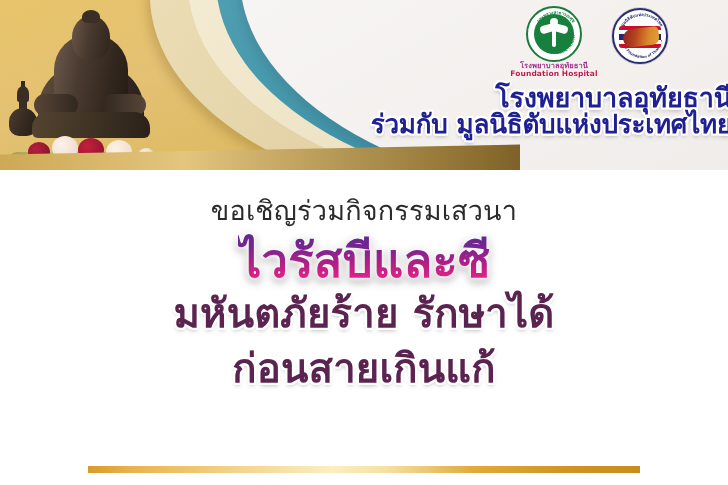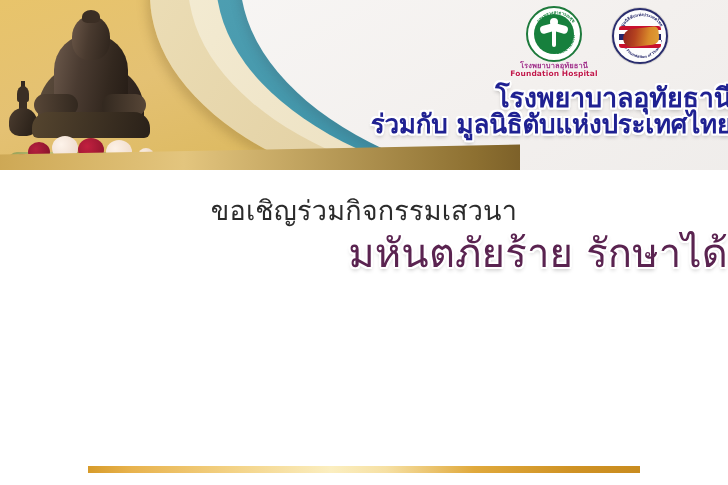--- a/index.html
+++ b/index.html
@@ -119,27 +119,27 @@
           letter-spacing:.2px;}
 
   .big-pink{display:inline-block;margin-top:6px;font-size:47px;font-weight:bold;
             line-height:1.16;letter-spacing:.3px;position:relative;
             background:linear-gradient(180deg,#5d2a8e 0%,#7a2490 26%,#b81f84 58%,#e4208a 82%,#ee2b92 100%);
             -webkit-background-clip:text;background-clip:text;color:transparent;
             -webkit-text-fill-color:transparent;
             filter:drop-shadow(0 0 2.4px #fff) drop-shadow(0 0 3.4px #fff)
                    drop-shadow(0 3px 3px rgba(0,0,0,.28));}
 
-  .big-purple{display:block;font-size:40px;font-weight:normal;color:#5a2350;
+  .big-purple{display:block;font-size:40px;font-weight:bold;color:#5a2350;
               line-height:1.28;letter-spacing:.2px;
               text-shadow:
                 -1.6px -1.6px 0 #fff, 1.6px -1.6px 0 #fff,
                 -1.6px  1.6px 0 #fff, 1.6px  1.6px 0 #fff,
                 -2.2px 0 0 #fff, 2.2px 0 0 #fff, 0 -2.2px 0 #fff, 0 2.2px 0 #fff,
-                0 3px 4px rgba(0,0,0,.26); text-align: right;}
+                0 3px 4px rgba(0,0,0,.26);}
   .big-purple.l2{margin-top:4px;}
 
   
   #divider{position:absolute;left:88px;top:466px;width:552px;height:7px;
            background:linear-gradient(90deg,#d79b2a 0%,#e8b34e 8%,#f3d285 26%,#fbeec0 44%,
                       #f6e0a3 54%,#e0a93c 70%,#cf9224 88%,#c98c1f 100%);}
 </style>
 </head>
 <body>
 
@@ -242,19 +242,21 @@
       <span class="hdr-line l1">โรงพยาบาลอุทัยธานี</span>
       <span class="hdr-line l2">ร่วมกับ มูลนิธิตับแห่งประเทศไทย</span>
     </div>
 
     <div class="hdr-ribbon"></div>
   </div>
 
   <div id="body">
     <div id="body-inner">
       <div class="invite">ขอเชิญร่วมกิจกรรมเสวนา</div>
+      <div class="big-pink">ไวรัสบีและซี</div>
       <div class="big-purple l1">มหันตภัยร้าย รักษาได้</div>
+      <div class="big-purple l2">ก่อนสายเกินแก้</div>
     </div>
   </div>
 
   <div id="divider"></div>
 
 </div>
 
 </body></html>

